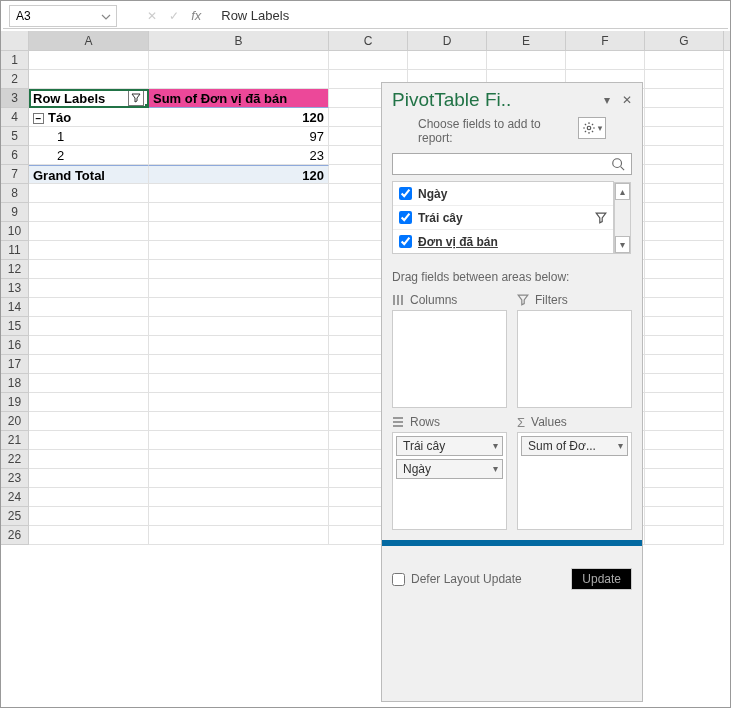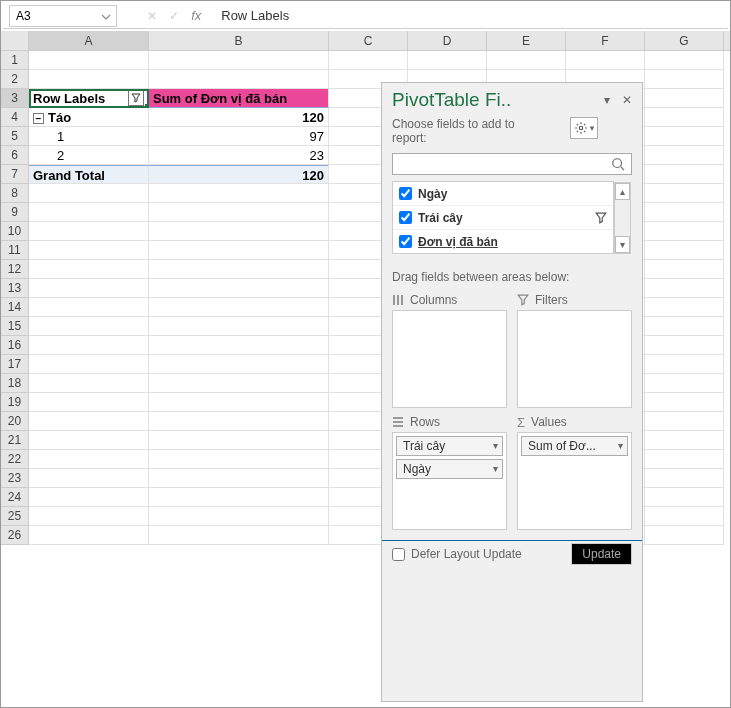--- a/index.html
+++ b/index.html
@@ -37,21 +37,21 @@
 
 .cA { width: 120px; }
 .cB { width: 180px; }
 .cC, .cD, .cE, .cF, .cG, .cH { width: 79px; }
 
 
 .pane { position: absolute; left: 380px; top: 81px; width: 262px; height: 620px; background: #f0f0f0; border: 1px solid #bbb; font-size: 12px; color:#444; }
 .pane-hdr { display:flex; align-items:center; justify-content:space-between; padding: 6px 10px 2px 10px; }
 .pane-title { color: #217346; font-size: 19px; font-weight: 300; white-space: nowrap; overflow: hidden; }
 .pane-hdr-btns { display:flex; gap:12px; align-items:center; color:#666; }
-.pane-sub { display:flex; justify-content:flex-start; align-items:flex-start; padding: 4px 10px 0 10px; color:#666;gap:18px; }
+.pane-sub { display:flex; justify-content:center; align-items:flex-start; padding: 4px 10px 0 10px; color:#666; }
 .gear-btn { width:28px; height:22px; border:1px solid #adadad; background:#fff; display:flex; align-items:center; justify-content:center; gap:2px; }
 .search-box { margin: 8px 10px 6px 10px; height: 22px; border:1px solid #aaa; background:#fff; display:flex; align-items:center; padding:0 4px; font-style:italic; color:#888; position:relative; }
 .search-box .srch-icon { position:absolute; right:6px; top:3px; color:#666; }
 
 .field-list { margin: 4px 10px 0 10px; border:1px solid #ccc; border-bottom:none; background:#fff; position:relative; }
 .field-row { display:flex; align-items:center; height:24px; padding: 0 6px; border-bottom:1px solid #eee; }
 .field-row input { margin-right:6px; }
 .field-row .flabel { font-weight:bold; color:#333; font-size:12px; }
 .field-row .ff-icon { margin-left:auto; color:#666; }
 .field-scroll { position:absolute; right:-18px; top:0; width:17px; height:100%; background:#efefef; border:1px solid #ccc; display:flex; flex-direction:column; justify-content:space-between; }
@@ -59,21 +59,21 @@
 
 .drag-hint { padding: 16px 10px 6px 10px; color:#666; }
 .areas { display:grid; grid-template-columns: 1fr 1fr; grid-template-rows: auto auto; gap: 4px 10px; padding: 0 10px; }
 .area { }
 .area-title { display:flex; align-items:center; gap:6px; color:#666; height:20px; font-size:12px; }
 .area-box { border:1px solid #ccc; background:#fff; min-height:98px; padding:3px; }
 .area-box.short { min-height:98px; }
 .field-chip { border:1px solid #adadad; background:#f4f4f4; height:20px; line-height:18px; padding:0 18px 0 6px; margin-bottom:3px; font-size:12px; color:#333; position:relative; white-space:nowrap; overflow:hidden; text-overflow:ellipsis; }
 .field-chip::after { content:"▾"; position:absolute; right:4px; top:0; color:#666; font-size:10px; }
 
-.defer-row { display:flex; align-items:center; justify-content:space-between; padding: 2px 10px 10px 10px; color:#666; border-top:1px solid #0369a1; margin-top:10px; }
+.defer-row { display:flex; align-items:center; justify-content:space-between; padding: 22px 10px 10px 10px; color:#666; border-top:6px solid #0369a1; margin-top:10px; }
 .defer-row label { display:flex; align-items:center; gap:6px; }
 .update-btn { border:1px solid #ccc; background:#000000; color:#aaa; padding:3px 10px; font-size:12px; }
 
 svg { display:block; }
 </style>
 </head>
 <body>
 
 <div class="formula-bar">
   <div class="name-box">

